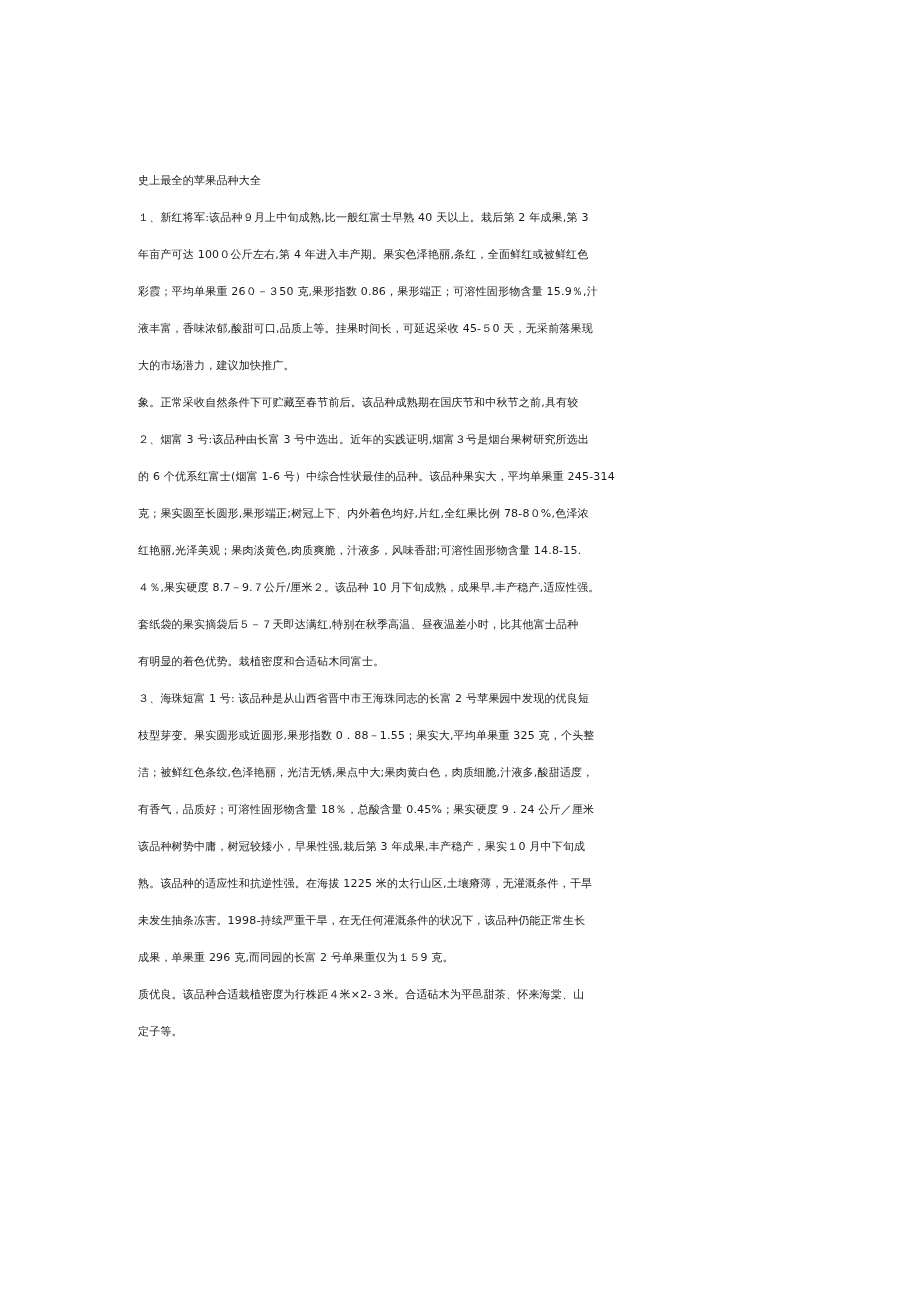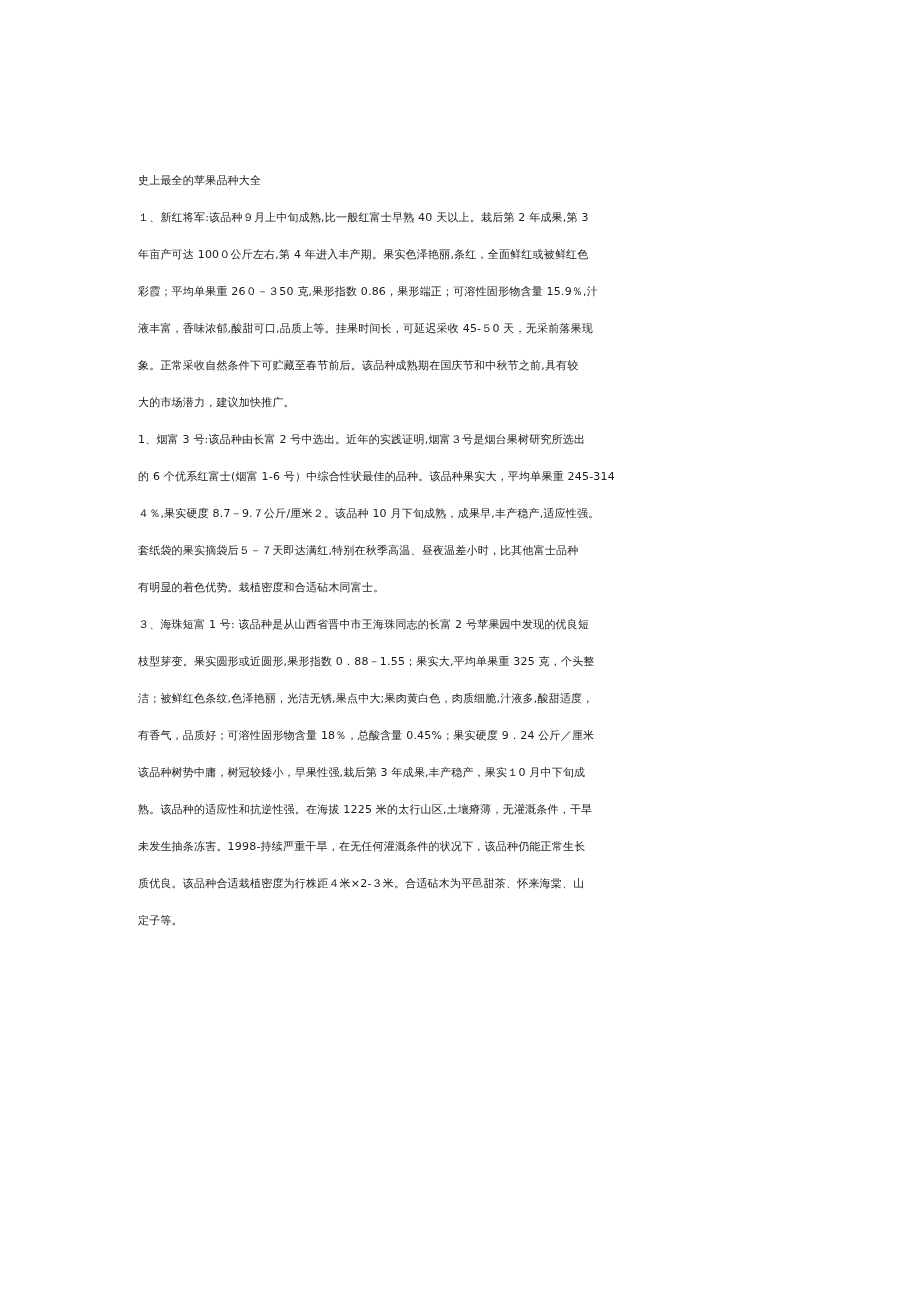--- a/index.html
+++ b/index.html
@@ -33,42 +33,45 @@
 <body>
 
 <div class="page">
   <div class="line">史上最全的苹果品种大全</div>
 
   <div>
     <div class="line">１、新红将军:该品种９月上中旬成熟,比一般红富士早熟 40 天以上。栽后第 2 年成果,第 3</div>
     <div class="line">年亩产可达 100０公斤左右,第 4 年进入丰产期。果实色泽艳丽,条红，全面鲜红或被鲜红色</div>
     <div class="line">彩霞；平均单果重 26０－３50 克,果形指数 0.86，果形端正；可溶性固形物含量 15.9％,汁</div>
     <div class="line">液丰富，香味浓郁,酸甜可口,品质上等。挂果时间长，可延迟采收 45-５0 天，无采前落果现</div>
+    <div class="line">大的市场潜力，建议加快推广。</div>
     <div class="line">象。正常采收自然条件下可贮藏至春节前后。该品种成熟期在国庆节和中秋节之前,具有较</div>
-    <div class="line">大的市场潜力，建议加快推广。</div>
   </div>
 
   <div>
-    <div class="line">1、烟富 3 号:该品种由长富 2 号中选出。近年的实践证明,烟富３号是烟台果树研究所选出</div>
+    <div class="line">２、烟富 3 号:该品种由长富 3 号中选出。近年的实践证明,烟富３号是烟台果树研究所选出</div>
     <div class="line">的 6 个优系红富士(烟富 1-6 号）中综合性状最佳的品种。该品种果实大，平均单果重 245-314</div>
+    <div class="line">克；果实圆至长圆形,果形端正;树冠上下、内外着色均好,片红,全红果比例 78-8０%,色泽浓</div>
+    <div class="line">红艳丽,光泽美观；果肉淡黄色,肉质爽脆，汁液多，风味香甜;可溶性固形物含量 14.8-15.</div>
     <div class="line">４％,果实硬度 8.7－9.７公斤/厘米２。该品种 10 月下旬成熟，成果早,丰产稳产,适应性强。</div>
     <div class="line">套纸袋的果实摘袋后５－７天即达满红,特别在秋季高温、昼夜温差小时，比其他富士品种</div>
     <div class="line">有明显的着色优势。栽植密度和合适砧木同富士。</div>
   </div>
 
   <div>
     <div class="line">３、海珠短富 1 号: 该品种是从山西省晋中市王海珠同志的长富 2 号苹果园中发现的优良短</div>
     <div class="line">枝型芽变。果实圆形或近圆形,果形指数 0．88－1.55；果实大,平均单果重 325 克，个头整</div>
     <div class="line">洁；被鲜红色条纹,色泽艳丽，光洁无锈,果点中大;果肉黄白色，肉质细脆,汁液多,酸甜适度，</div>
     <div class="line">有香气，品质好；可溶性固形物含量 18％，总酸含量 0.45%；果实硬度 9．24 公斤／厘米</div>
   </div>
 
   <div>
     <div class="line">该品种树势中庸，树冠较矮小，早果性强,栽后第 3 年成果,丰产稳产，果实１0 月中下旬成</div>
     <div class="line">熟。该品种的适应性和抗逆性强。在海拔 1225 米的太行山区,土壤瘠薄，无灌溉条件，干旱</div>
     <div class="line">未发生抽条冻害。1998-持续严重干旱，在无任何灌溉条件的状况下，该品种仍能正常生长</div>
+    <div class="line">成果，单果重 296 克,而同园的长富 2 号单果重仅为１５9 克。</div>
   </div>
 
   <div>
     <div class="line">质优良。该品种合适栽植密度为行株距４米×2-３米。合适砧木为平邑甜茶、怀来海棠、山</div>
     <div class="line">定子等。</div>
   </div>
 </div>
 
 </body></html>

